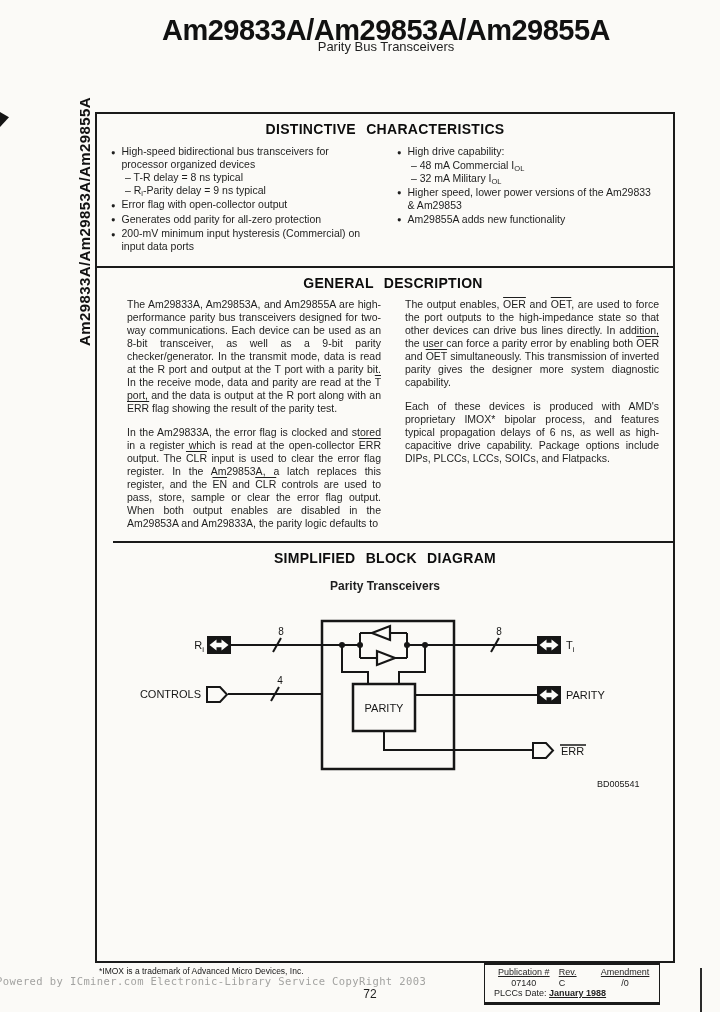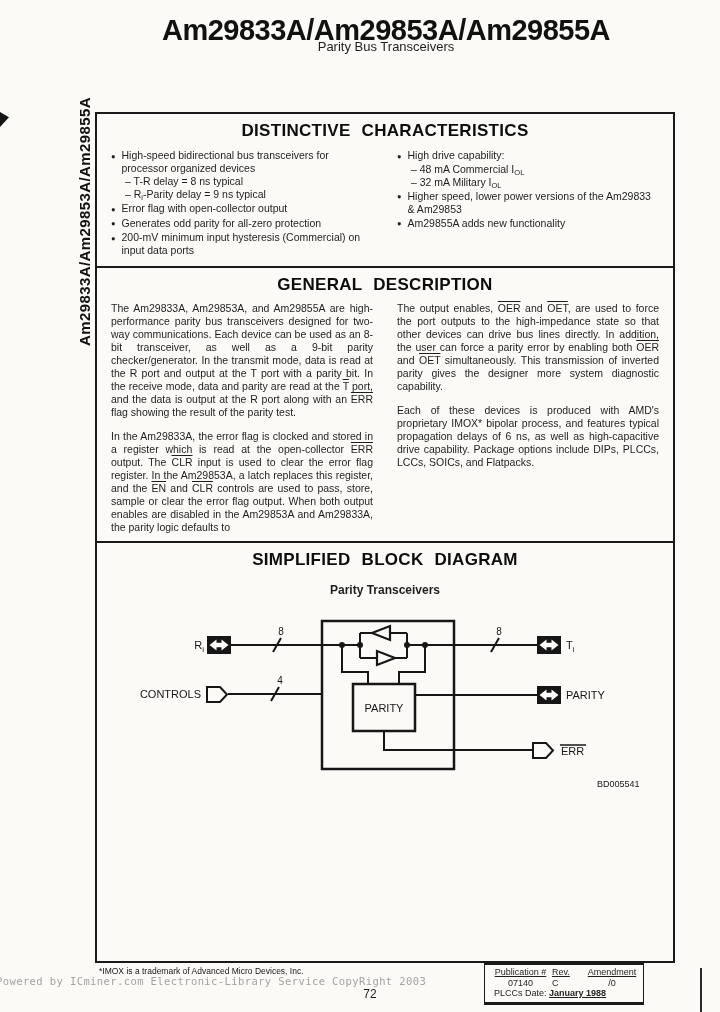--- a/index.html
+++ b/index.html
@@ -10,42 +10,42 @@
   .subtitle{position:absolute;top:39px;left:95px;right:43px;text-align:center;font-size:13px;}
   .side-label{position:absolute;top:96px;left:76px;width:19px;height:250px;
          writing-mode:vertical-rl;transform:rotate(180deg);white-space:nowrap;
          font-size:15px;font-weight:bold;letter-spacing:0.4px;color:#111;}
   .corner-mark{position:absolute;left:0;top:112px;width:9px;height:15px;background:#151515;
          clip-path:polygon(0 0,100% 35%,0 100%);}
   .mainbox{position:absolute;left:95px;top:112px;width:580px;height:851px;
          border:2px solid #1a1a1a;box-sizing:border-box;}
   .sec{box-sizing:border-box;padding:7px 14px 0;}
   .sec1{height:154px;border-bottom:2px solid #1a1a1a;}
-  .sec2{height:275px;border-bottom:2px solid #1a1a1a;}
-  h2{margin:0 0 7px;text-align:center;font-size:17px;letter-spacing:0.3px;word-spacing:6px;color:#0d0d0d;}
+  .sec2{height:275px;border-bottom:2px solid #1a1a1a;margin-left:16px;}
+  h2{margin:0 0 7px;text-align:center;font-size:14px;letter-spacing:0.3px;word-spacing:6px;color:#0d0d0d;}
   .cols{display:flex;gap:24px;}
   .col{flex:1;font-size:10.5px;line-height:13px;}
   .just p{text-align:justify;margin:0 0 11px;}
   .bl{display:flex;gap:6px;align-items:flex-start;margin-top:1px;}
   .bdot{font-size:7.5px;line-height:13px;padding-top:0.5px;}
   .bsub{padding-left:14px;}
   .o{text-decoration:overline;}
   sub{font-size:7.5px;vertical-align:-2px;line-height:0;}
   .bd-sub{text-align:center;font-size:12px;font-weight:bold;margin-top:13px;}
   .diagram{position:absolute;left:100px;top:608px;width:570px;height:200px;}
   .diagram text{fill:#161616;}
   .t11{font-size:11px;}
   .t10{font-size:10px;}
   .t9{font-size:9px;}
   .tsub{font-size:8px;}
   .trademark{position:absolute;left:99px;top:966px;font-size:8.5px;color:#161616;}
   .watermark{position:absolute;left:-4px;top:975px;font-size:10.5px;color:#a3a3a1;
          font-family:"DejaVu Sans Mono",monospace;letter-spacing:0.4px;white-space:nowrap;}
   .pageno{position:absolute;left:355px;top:987px;width:30px;text-align:center;font-size:12px;}
-  .pubbox{position:absolute;left:484px;top:963px;width:160px;box-sizing:border-box;
+  .pubbox{position:absolute;left:484px;top:963px;width:176px;box-sizing:border-box;
          border:1px solid #1a1a1a;border-top-width:2px;border-bottom:3px solid #1a1a1a;
          padding:2px 4px 3px;font-size:9px;line-height:10.5px;}
   .pubrow{display:flex;}
   .pc1{width:42%;text-align:center;}
   .pc2{width:22%;text-align:left;}
   .pc3{width:36%;text-align:center;}
   .plabel{text-decoration:underline;}
   .pval{font-weight:normal;}
   .issue{padding-left:5px;}
   .issue b{font-weight:bold;text-decoration:underline;}

